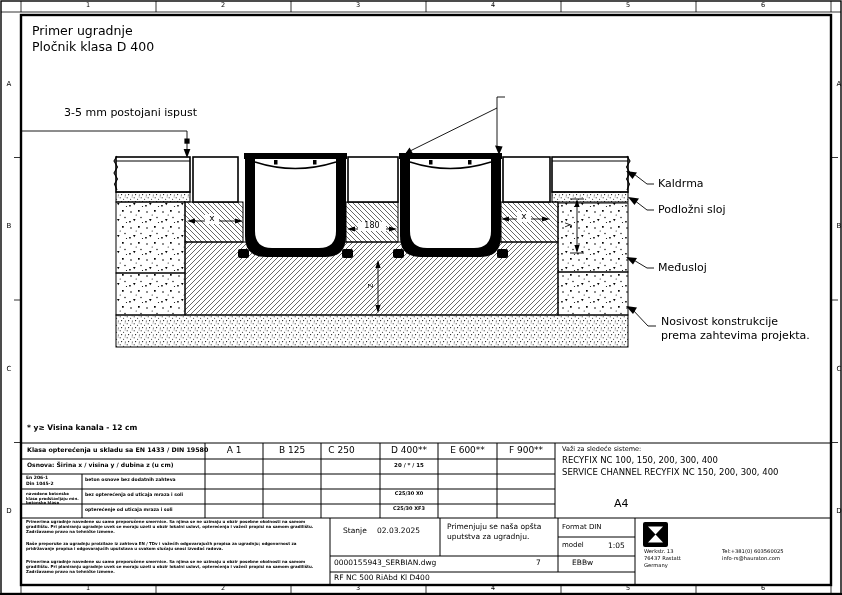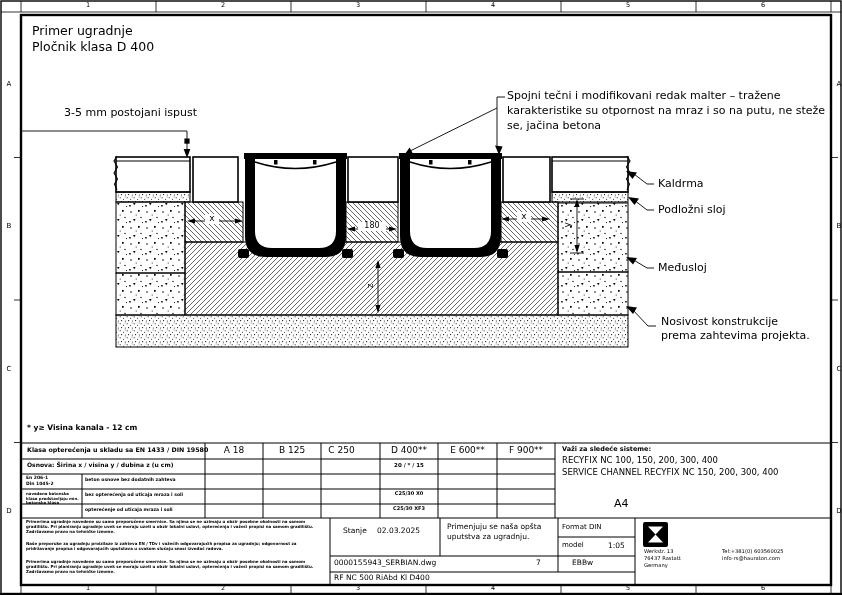--- a/index.html
+++ b/index.html
@@ -216,54 +216,53 @@
 <div class="t c" style="left:3px;top:508px;width:12px;font-size:7px">D</div>
 <div class="t c" style="left:833px;top:81px;width:12px;font-size:7px">A</div>
 <div class="t c" style="left:833px;top:223px;width:12px;font-size:7px">B</div>
 <div class="t c" style="left:833px;top:366px;width:12px;font-size:7px">C</div>
 <div class="t c" style="left:833px;top:508px;width:12px;font-size:7px">D</div>
 
 <div class="t" style="left:32px;top:24px;font-size:12.5px">Primer ugradnje</div>
 <div class="t" style="left:32px;top:40px;font-size:12.5px">Pločnik klasa D 400</div>
 
 <div class="t" style="left:64px;top:107px;font-size:11px">3-5 mm postojani ispust</div>
-<div class="t w" style="left:507px;top:88px;width:324px;font-size:11px;line-height:15.2px">Spojni tečni i modifikovani redak malter – tražene karakteristike su otpornost na mraz i so na putu, ne steže se, jačina betona</div>
 <div class="t" style="left:658px;top:178px;font-size:11px">Kaldrma</div>
 <div class="t" style="left:658px;top:204px;font-size:11px">Podložni sloj</div>
 <div class="t" style="left:658px;top:262px;font-size:11px">Međusloj</div>
 <div class="t" style="left:661px;top:316px;font-size:11px">Nosivost konstrukcije</div>
 <div class="t" style="left:661px;top:330px;font-size:11px">prema zahtevima projekta.</div>
 
 <div class="t dimbg" style="left:205px;top:214px;width:14px;font-size:9px">x</div>
 <div class="t dimbg" style="left:358px;top:222px;width:28px;font-size:8px">180</div>
 <div class="t dimbg" style="left:517px;top:212px;width:14px;font-size:9px">x</div>
 <div class="t rot" style="left:565px;top:220px;font-size:9px">y</div>
 <div class="t rot" style="left:369px;top:281px;font-size:9px">z</div>
 
 <div class="t" style="left:27px;top:424px;font-size:7.5px;font-weight:bold">* y≥ Visina kanala -  12 cm</div>
 
 <div class="t" style="left:27px;top:447px;font-size:6.3px;font-weight:bold">Klasa opterećenja u skladu sa EN 1433 / DIN 19580</div>
-<div class="t c" style="left:205px;top:446px;width:58px;font-size:9px">A 18</div>
+<div class="t c" style="left:205px;top:446px;width:58px;font-size:9px">A 1</div>
 <div class="t c" style="left:263px;top:446px;width:58px;font-size:9px">B 125</div>
 <div class="t c" style="left:321px;top:446px;width:41px;font-size:9px">C 250</div>
 <div class="t c" style="left:380px;top:446px;width:58px;font-size:9px">D 400**</div>
 <div class="t c" style="left:438px;top:446px;width:59px;font-size:9px">E 600**</div>
 <div class="t c" style="left:497px;top:446px;width:58px;font-size:9px">F 900**</div>
 <div class="t" style="left:27px;top:462px;font-size:6px;font-weight:bold">Osnova: Širina x / visina y / dubina z (u cm)</div>
 <div class="t c" style="left:380px;top:462px;width:58px;font-size:5.5px;font-weight:bold">20 / * / 15</div>
 <div class="t" style="left:26px;top:476px;font-size:4.5px;font-weight:bold">En 206-1</div>
 <div class="t" style="left:26px;top:481.5px;font-size:4.5px;font-weight:bold">Din 1045-2</div>
 <div class="t w" style="left:26px;top:492px;width:54px;font-size:3.9px;line-height:4.6px;font-weight:bold">navedene betonske klase predstavljaju min. betonske klase</div>
 <div class="t" style="left:85px;top:478px;font-size:4.5px;font-weight:bold">beton osnove bez dodatnih zahteva</div>
 <div class="t" style="left:85px;top:493px;font-size:4.5px;font-weight:bold">bez opterećenja od uticaja mraza i soli</div>
 <div class="t" style="left:85px;top:508px;font-size:4.5px;font-weight:bold">opterećenje od uticaja mraza i soli</div>
 <div class="t c" style="left:380px;top:491px;width:58px;font-size:5px;font-weight:bold">C25/30 X0</div>
 <div class="t c" style="left:380px;top:506px;width:58px;font-size:5px;font-weight:bold">C25/30 XF3</div>
 
-<div class="t" style="left:562px;top:446px;font-size:6.5px;font-weight:bold">Važi za sledeće sisteme:</div>
+<div class="t" style="left:562px;top:446px;font-size:6.5px;font-weight:normal">Važi za sledeće sisteme:</div>
 <div class="t" style="left:562px;top:456px;font-size:8.5px">RECYFIX NC 100, 150, 200, 300, 400</div>
 <div class="t" style="left:562px;top:468px;font-size:8.5px">SERVICE CHANNEL RECYFIX NC 150, 200, 300, 400</div>
 
 <div class="t w" style="left:26px;top:520px;width:300px;font-size:4px;line-height:4.8px;font-weight:bold">Primerima ugradnje navedene su samo preporučene smernice. Sa njima se ne uzimaju u obzir posebne okolnosti na samom gradilištu. Pri planiranju ugradnje uvek se moraju uzeti u obzir lokalni uslovi, opterećenja i važeći propisi na samom gradilištu. Zadržavamo pravo na tehničke izmene.</div>
 <div class="t w" style="left:26px;top:542px;width:300px;font-size:4px;line-height:4.8px;font-weight:bold">Naše preporuke za ugradnju proizilaze iz zahteva EN / TDv i važećih odgovarajućih propisa za ugradnju; odgovornost za pridržavanje propisa i odgovarajućih uputstava u svakom slučaju snosi izvođač radova.</div>
 <div class="t w" style="left:26px;top:560px;width:300px;font-size:4px;line-height:4.8px;font-weight:bold">Primerima ugradnje navedene su samo preporučene smernice. Sa njima se ne uzimaju u obzir posebne okolnosti na samom gradilištu. Pri planiranju ugradnje uvek se moraju uzeti u obzir lokalni uslovi, opterećenja i važeći propisi na samom gradilištu. Zadržavamo pravo na tehničke izmene.</div>
 
 <div class="t" style="left:343px;top:527px;font-size:7.5px">Stanje</div>
 <div class="t" style="left:377px;top:527px;font-size:7.5px">02.03.2025</div>
 <div class="t" style="left:447px;top:523px;font-size:7.5px">Primenjuju se naša opšta</div>

